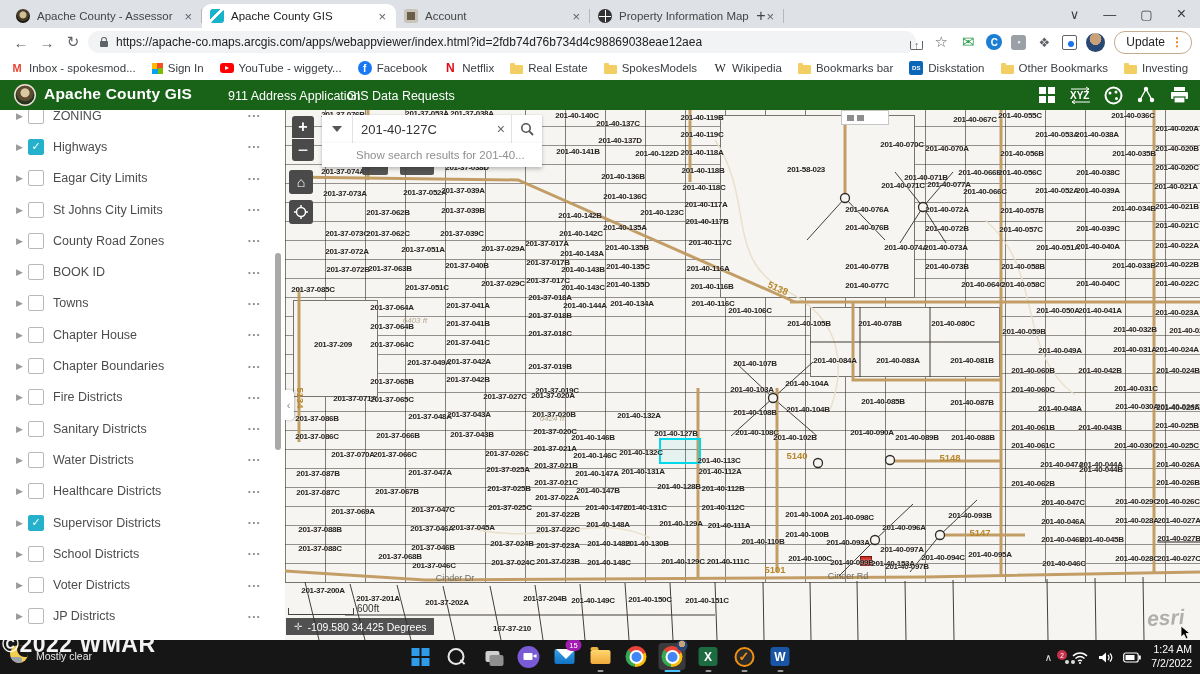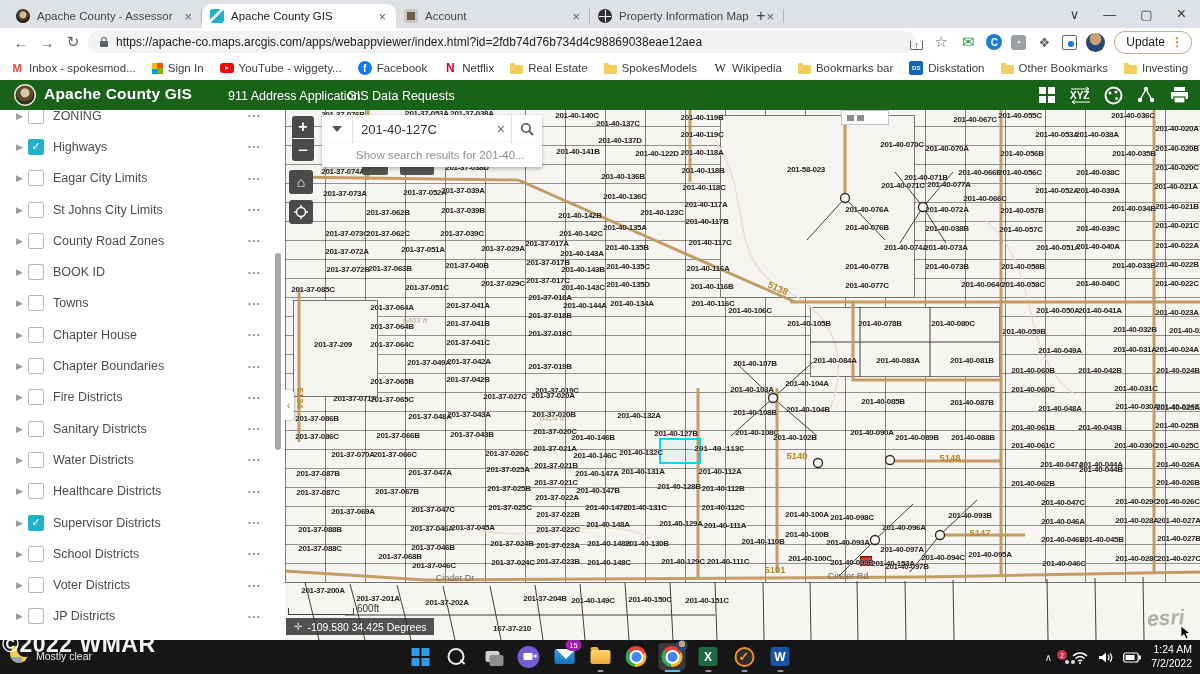--- a/index.html
+++ b/index.html
@@ -607,29 +607,29 @@
       <span class="plabel" style="left: 310px; top: 345px;">201-40-146C</span>
       <span class="plabel" style="left: 312px; top: 363px;">201-40-147A</span>
       <span class="plabel" style="left: 313px; top: 380px;">201-40-147B</span>
       <span class="plabel" style="left: 322px; top: 397px;">201-40-147C</span>
       <span class="plabel" style="left: 323px; top: 414px;">201-40-148A</span>
       <span class="plabel" style="left: 324px; top: 433px;">201-40-148B</span>
       <span class="plabel" style="left: 324px; top: 452px;">201-40-148C</span>
       <span class="plabel" style="left: 354px; top: 305px;">201-40-132A</span>
       <span class="plabel" style="left: 391px; top: 323px;">201-40-127B</span>
       <span class="plabel" style="left: 356px; top: 342px;">201-40-132C</span>
-      <span class="plabel" style="left: 434px; top: 338px; font-family: Liberation Mono, monospace;">201-40-113C</span>
+      <span class="plabel" style="left: 434px; top: 350px;">201-40-113C</span>
       <span class="plabel" style="left: 358px; top: 361px;">201-40-131A</span>
       <span class="plabel" style="left: 435px; top: 361px;">201-40-112A</span>
       <span class="plabel" style="left: 394px; top: 376px;">201-40-128B</span>
       <span class="plabel" style="left: 438px; top: 378px;">201-40-112B</span>
       <span class="plabel" style="left: 360px; top: 397px;">201-40-131C</span>
       <span class="plabel" style="left: 438px; top: 397px;">201-40-112C</span>
       <span class="plabel" style="left: 396px; top: 413px;">201-40-129A</span>
-      <span class="plabel" style="left: 440px; top: 415px;">201-40-111A</span>
+      <span class="plabel" style="left: 440px; top: 415px; padding-left: 8px;">201-40-111A</span>
       <span class="plabel" style="left: 362px; top: 433px;">201-40-130B</span>
       <span class="plabel" style="left: 478px; top: 431px;">201-40-110B</span>
       <span class="plabel" style="left: 398px; top: 451px;">201-40-129C</span>
       <span class="plabel" style="left: 443px; top: 451px;">201-40-111C</span>
       <span class="plabel" style="left: 465px; top: 200px;">201-40-106C</span>
       <span class="plabel" style="left: 524px; top: 213px;">201-40-105B</span>
       <span class="plabel" style="left: 595px; top: 213px;">201-40-078B</span>
       <span class="plabel" style="left: 668px; top: 213px;">201-40-080C</span>
       <span class="plabel" style="left: 470px; top: 253px;">201-40-107B</span>
       <span class="plabel" style="left: 550px; top: 250px;">201-40-084A</span>
@@ -698,29 +698,29 @@
       <span class="plabel" style="left: 812px; top: 24px;">201-40-038A</span>
       <span class="plabel" style="left: 737px; top: 43px;">201-40-056B</span>
       <span class="plabel" style="left: 849px; top: 43px;">201-40-035B</span>
       <span class="plabel" style="left: 892px; top: 38px;">201-40-020B</span>
       <span class="plabel" style="left: 695px; top: 62px;">201-40-066B</span>
       <span class="plabel" style="left: 735px; top: 62px;">201-40-056C</span>
       <span class="plabel" style="left: 813px; top: 62px;">201-40-038C</span>
       <span class="plabel" style="left: 892px; top: 57px;">201-40-020C</span>
       <span class="plabel" style="left: 641px; top: 67px;">201-40-071B</span>
       <span class="plabel" style="left: 618px; top: 75px;">201-40-071C</span>
-      <span class="plabel" style="left: 700px; top: 88px; text-align: center;">201-40-066C</span>
+      <span class="plabel" style="left: 700px; top: 81px; text-align: center;">201-40-066C</span>
       <span class="plabel" style="left: 772px; top: 80px;">201-40-052A</span>
       <span class="plabel" style="left: 813px; top: 80px;">201-40-039A</span>
       <span class="plabel" style="left: 891px; top: 76px;">201-40-021A</span>
       <span class="plabel" style="left: 662px; top: 99px;">201-40-072A</span>
       <span class="plabel" style="left: 737px; top: 100px;">201-40-057B</span>
       <span class="plabel" style="left: 849px; top: 98px;">201-40-034B</span>
       <span class="plabel" style="left: 892px; top: 96px;">201-40-021B</span>
-      <span class="plabel" style="left: 662px; top: 118px;">201-40-038B</span>
+      <span class="plabel" style="left: 662px; top: 118px;">201-40-072B</span>
       <span class="plabel" style="left: 736px; top: 119px;">201-40-057C</span>
       <span class="plabel" style="left: 813px; top: 118px;">201-40-039C</span>
       <span class="plabel" style="left: 892px; top: 115px;">201-40-021C</span>
       <span class="plabel" style="left: 621px; top: 137px;">201-40-074A</span>
       <span class="plabel" style="left: 661px; top: 137px;">201-40-073A</span>
       <span class="plabel" style="left: 773px; top: 137px;">201-40-051A</span>
       <span class="plabel" style="left: 813px; top: 136px;">201-40-040A</span>
       <span class="plabel" style="left: 892px; top: 135px;">201-40-022A</span>
       <span class="plabel" style="left: 662px; top: 156px;">201-40-073B</span>
       <span class="plabel" style="left: 738px; top: 156px;">201-40-058B</span>
@@ -761,21 +761,21 @@
       <span class="plabel" style="left: 816px; top: 359px;">201-40-044B</span>
       <span class="plabel" style="left: 893px; top: 372px;">201-40-026B</span>
       <span class="plabel" style="left: 778px; top: 392px;">201-40-047C</span>
       <span class="plabel" style="left: 852px; top: 391px;">201-40-029C</span>
       <span class="plabel" style="left: 893px; top: 391px;">201-40-026C</span>
       <span class="plabel" style="left: 778px; top: 411px;">201-40-046A</span>
       <span class="plabel" style="left: 852px; top: 410px;">201-40-028A</span>
       <span class="plabel" style="left: 894px; top: 410px;">201-40-027A</span>
       <span class="plabel" style="left: 778px; top: 429px;">201-40-046B</span>
       <span class="plabel" style="left: 817px; top: 429px;">201-40-045B</span>
-      <span class="plabel" style="left: 894px; top: 428px;">201-40-027B</span>
+      <span class="plabel" style="left: 894px; top: 428px; text-decoration: underline;">201-40-027B</span>
       <span class="plabel" style="left: 852px; top: 448px;">201-40-028C</span>
       <span class="plabel" style="left: 894px; top: 448px;">201-40-027C</span>
       <span class="plabel" style="left: 779px; top: 453px;">201-40-046C</span>
       <span class="plabel" style="left: 38px; top: 480px;">201-37-200A</span>
       <span class="plabel" style="left: 93px; top: 488px;">201-37-201A</span>
       <span class="plabel" style="left: 162px; top: 492px;">201-37-202A</span>
       <span class="plabel" style="left: 260px; top: 488px;">201-37-204B</span>
       <span class="plabel" style="left: 308px; top: 490px;">201-40-149C</span>
       <span class="plabel" style="left: 365px; top: 489px;">201-40-150C</span>
       <span class="plabel" style="left: 422px; top: 490px;">201-40-151C</span>

